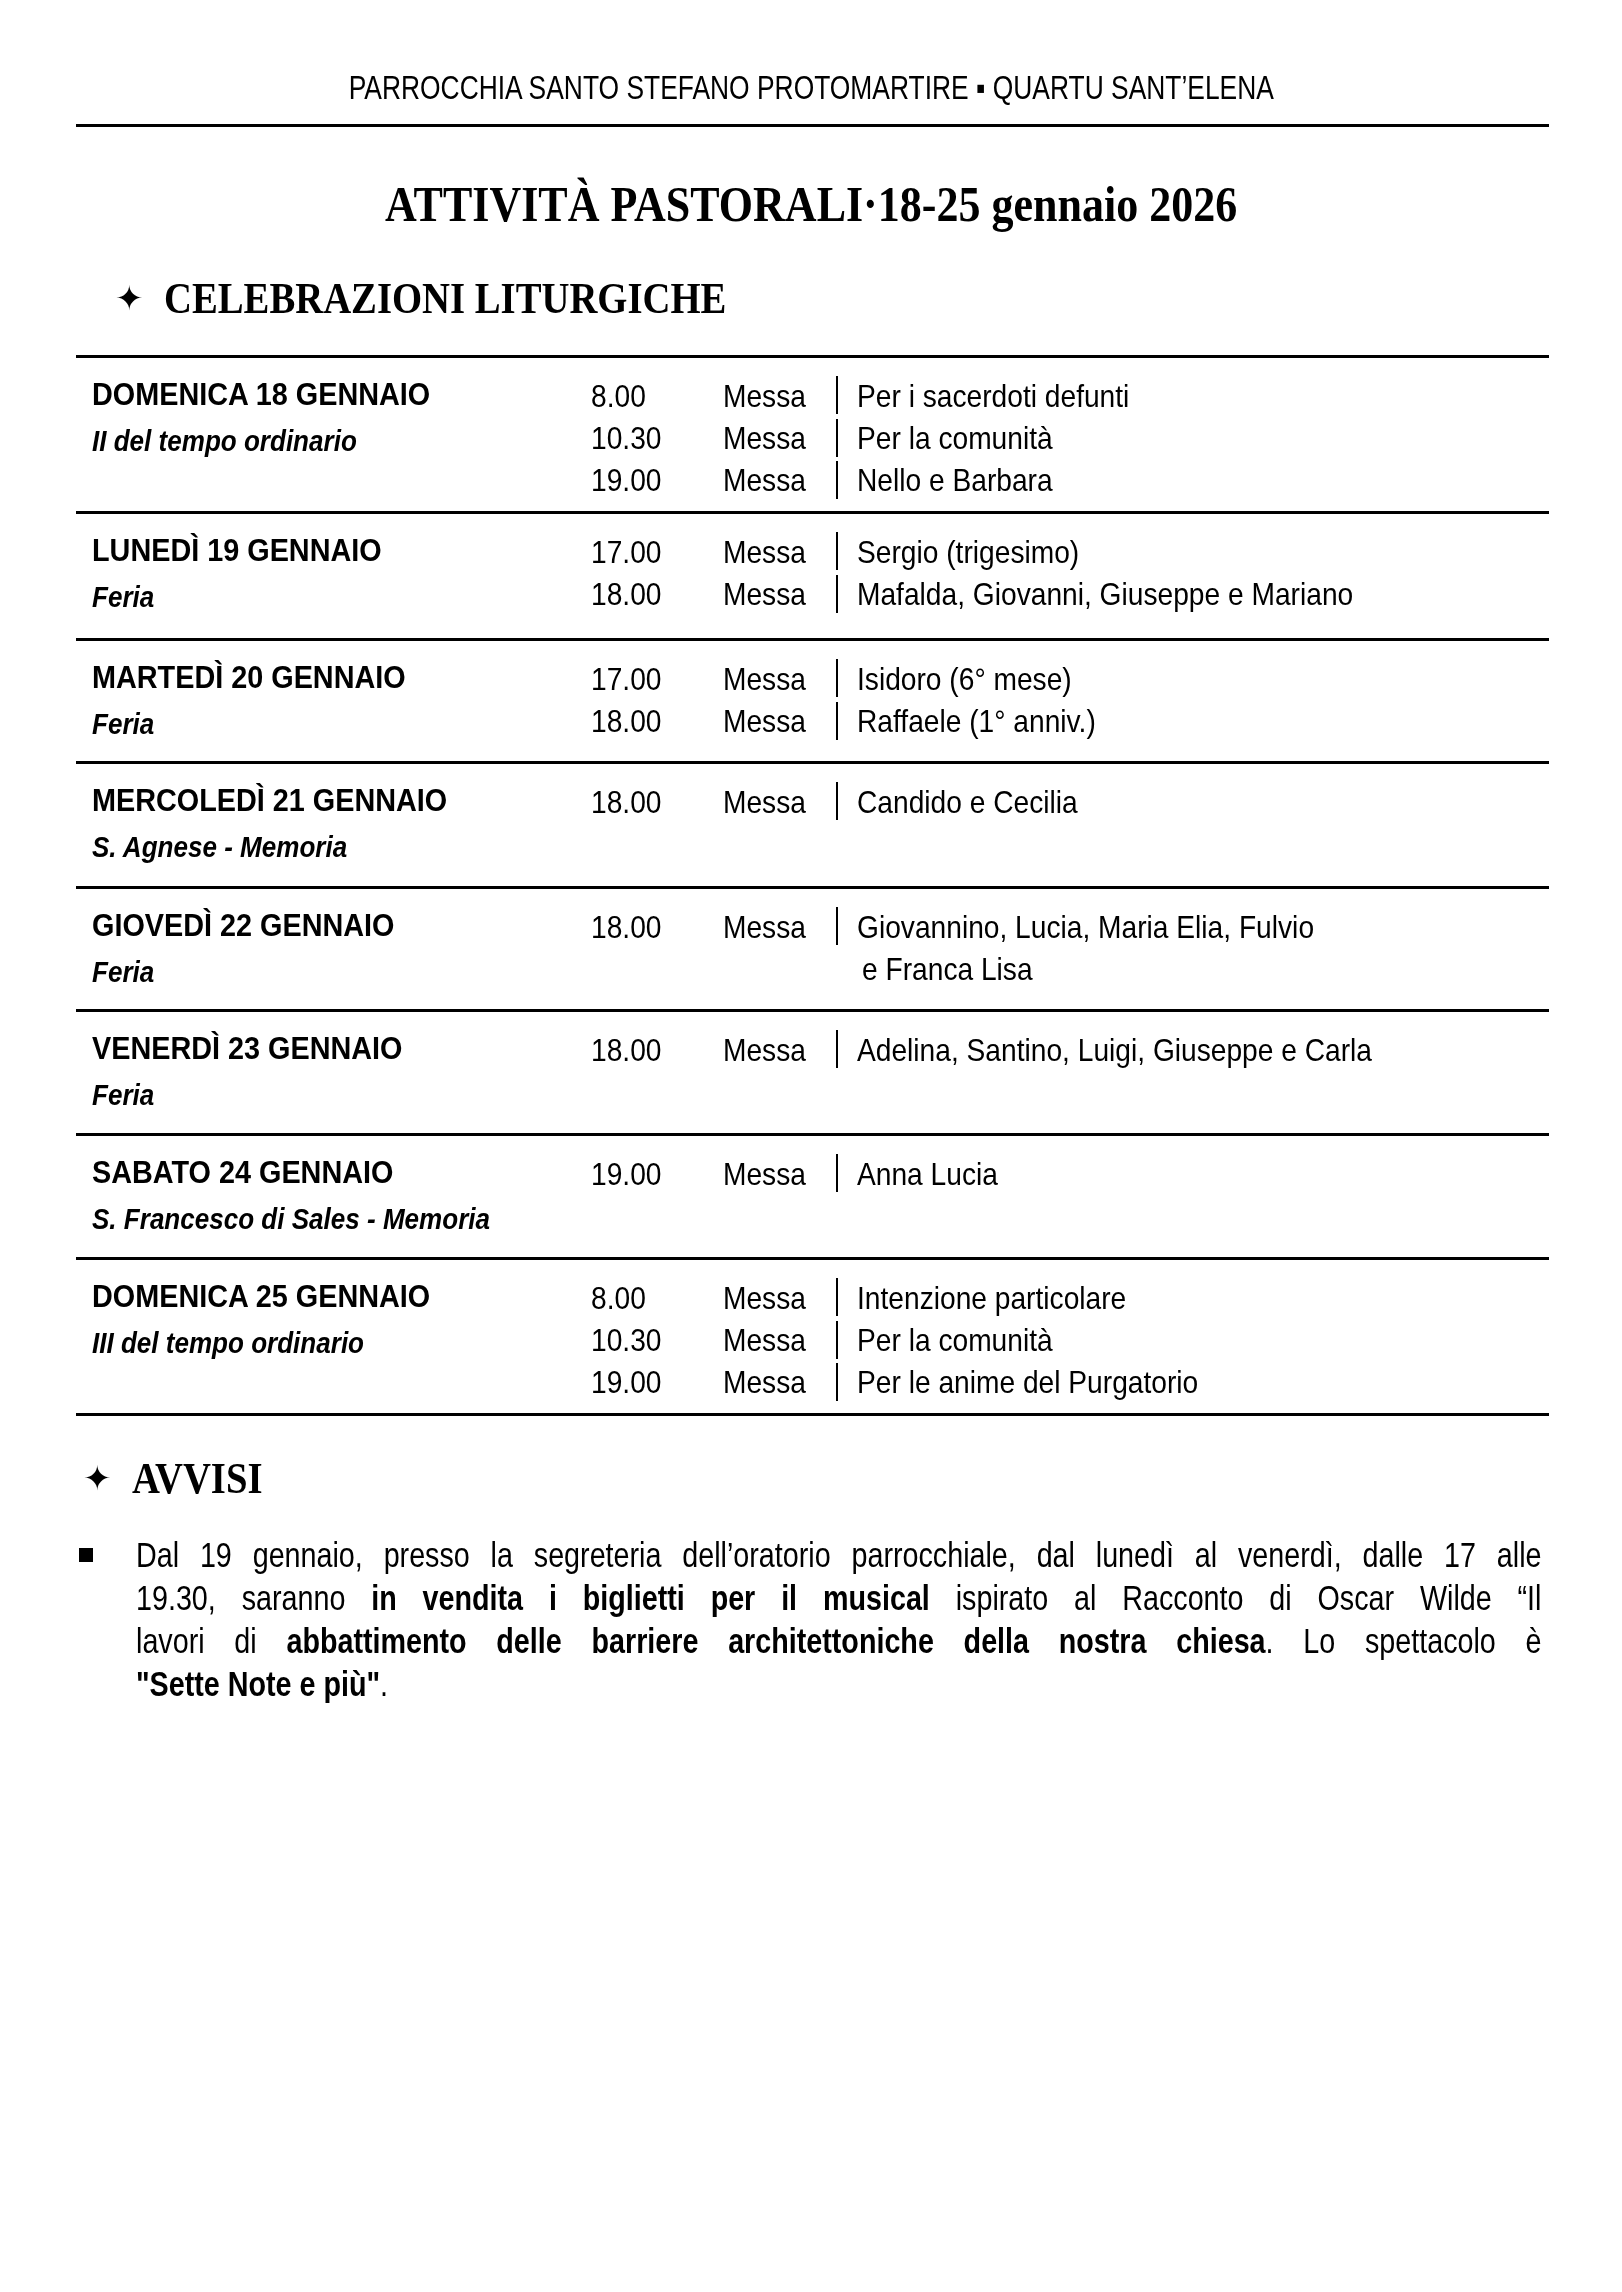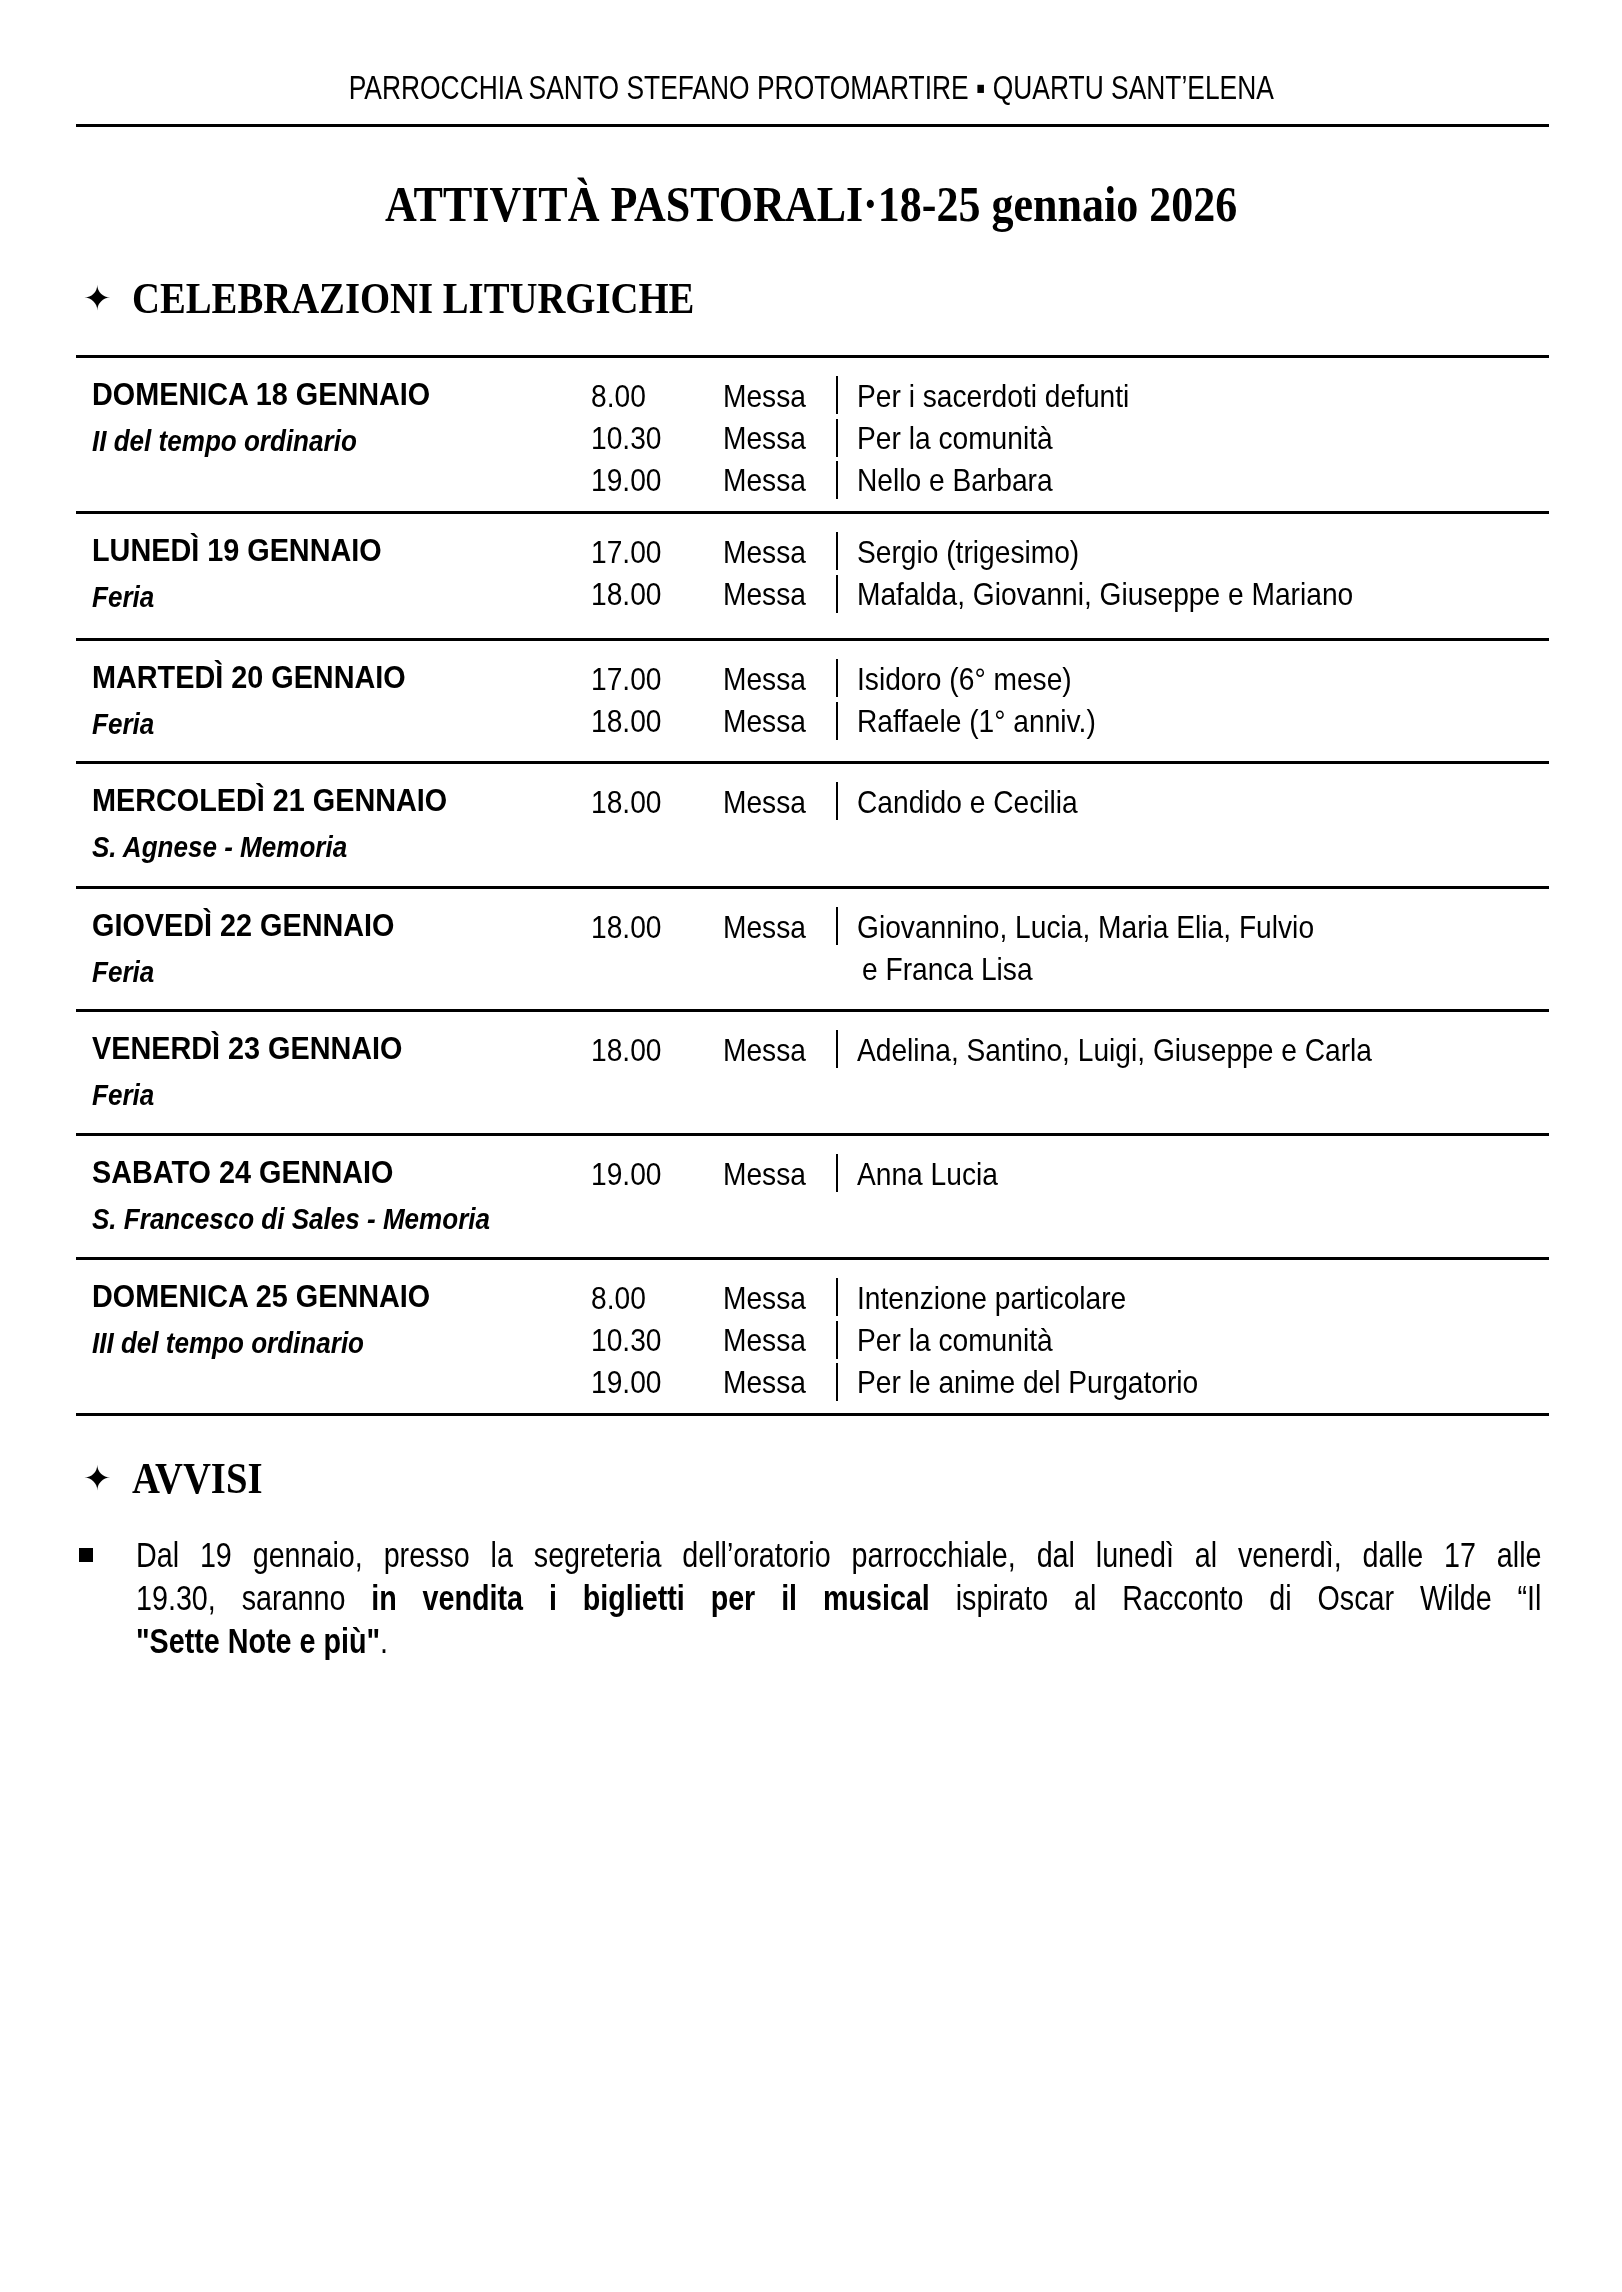--- a/index.html
+++ b/index.html
@@ -10,21 +10,21 @@
   #hdr { left:0; top:70px; width:1623px; text-align:center; }
   #hdr .cond { font-family:"Liberation Sans", sans-serif; font-size:33px; line-height:36px; transform:scaleX(0.80); transform-origin:center top; }
   #hdr-rule { left:76px; top:124px; width:1473px; height:2.7px; background:#000; }
 
   #title { left:0; top:176px; width:1623px; text-align:center; }
   #title .cond { font-family:"Liberation Serif", serif; font-weight:bold; font-size:50px; line-height:57px; transform:scaleX(0.88); transform-origin:center top; }
 
   .sec { left:83px; }
   .sec .star { display:inline-block; font-family:"DejaVu Sans", sans-serif; font-size:34px; vertical-align:middle; width:49px; }
   .sec .lbl { font-family:"Liberation Serif", serif; font-weight:bold; font-size:45px; line-height:54px; transform:scaleX(0.86); vertical-align:middle; }
-  #sec1 { top:271px; }
+  #sec1 { top:271px;margin-left:32px; }
   #sec2 { top:1451px; }
 
   .rule { left:76px; width:1473px; height:2.7px; background:#000; }
 
   .row { left:76px; width:1473px; }
   .dayname { position:absolute; left:16px; font-family:"Liberation Sans", sans-serif; font-weight:bold; font-size:32px; line-height:39px; transform:scaleX(0.90); }
   .daysub { position:absolute; left:16px; font-family:"Liberation Sans", sans-serif; font-weight:bold; font-style:italic; font-size:29.6px; line-height:39px; transform:scaleX(0.88); }
   .mass { position:absolute; left:0; font-family:"Liberation Sans", sans-serif; font-size:32px; line-height:42px; white-space:nowrap; }
   .mass .t { position:absolute; left:515px; display:inline-block; transform:scaleX(0.88); transform-origin:left top; }
   .mass .m { position:absolute; left:647px; display:inline-block; transform:scaleX(0.88); transform-origin:left top; }
@@ -200,18 +200,21 @@
 
 <div class="abs" id="avvisi">
   <div class="bullet"></div>
   <div class="para" id="para">
       <div class="pline">
         <span class="inner"><span>Dal 19 gennaio, presso la segreteria dell’oratorio parrocchiale, dal lunedì al venerdì, dalle 17 alle</span></span>
       </div>
       <div class="pline">
         <span class="inner"><span>19.30, saranno </span><b>in vendita i biglietti per il musical</b><span> ispirato al Racconto di Oscar Wilde “Il</span></span>
       </div>
+      <div class="pline">
+        <span class="inner"><span>lavori di </span><b>abbattimento delle barriere architettoniche della nostra chiesa</b><span>. Lo spettacolo è</span></span>
+      </div>
       <div class="pline last">
         <span class="inner"><b>"Sette Note e più"</b><span>.</span></span>
       </div>
     </div>
 </div>
 
 
 </body></html>

